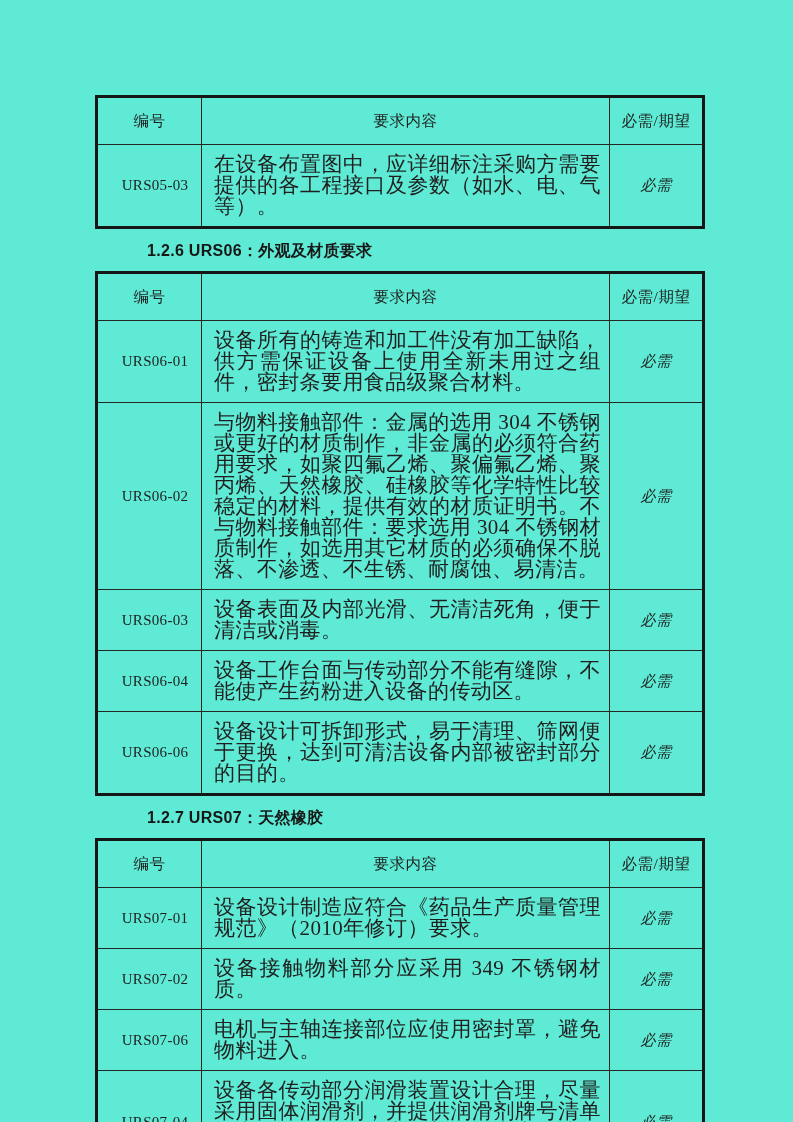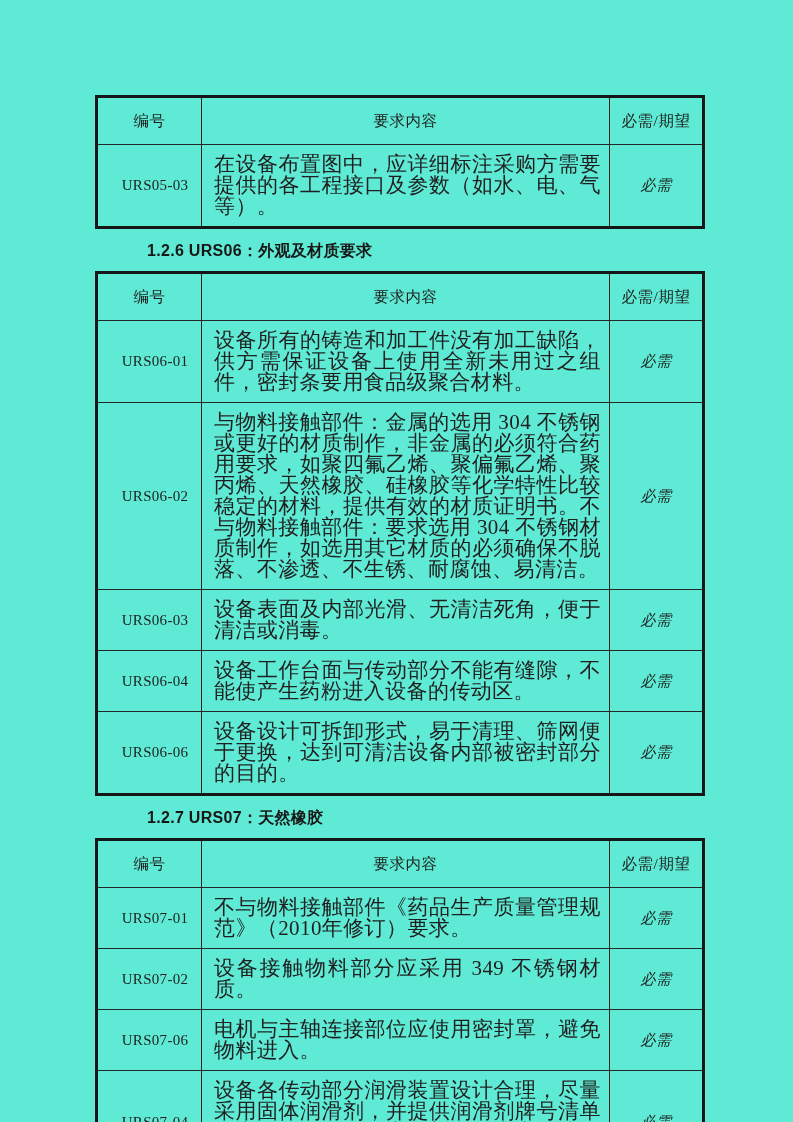--- a/index.html
+++ b/index.html
@@ -147,21 +147,21 @@
     <thead>
       <tr>
         <th>编号</th>
         <th>要求内容</th>
         <th>必需/期望</th>
       </tr>
     </thead>
     <tbody>
       <tr>
         <td class="c-id">URS07-01</td>
-        <td class="c-content">不与物料接触部件《药品生产质量管理规范》（2010年修订）要求。</td>
+        <td class="c-content">设备设计制造应符合《药品生产质量管理规范》（2010年修订）要求。</td>
         <td class="c-level">必需</td>
       </tr>
       <tr>
         <td class="c-id">URS07-02</td>
         <td class="c-content">设备接触物料部分应采用 349 不锈钢材质。</td>
         <td class="c-level">必需</td>
       </tr>
       <tr>
         <td class="c-id">URS07-06</td>
         <td class="c-content">电机与主轴连接部位应使用密封罩，避免物料进入。</td>

